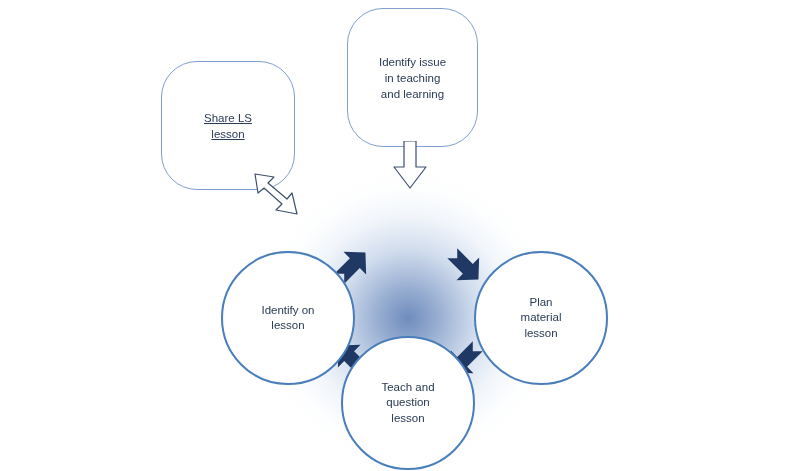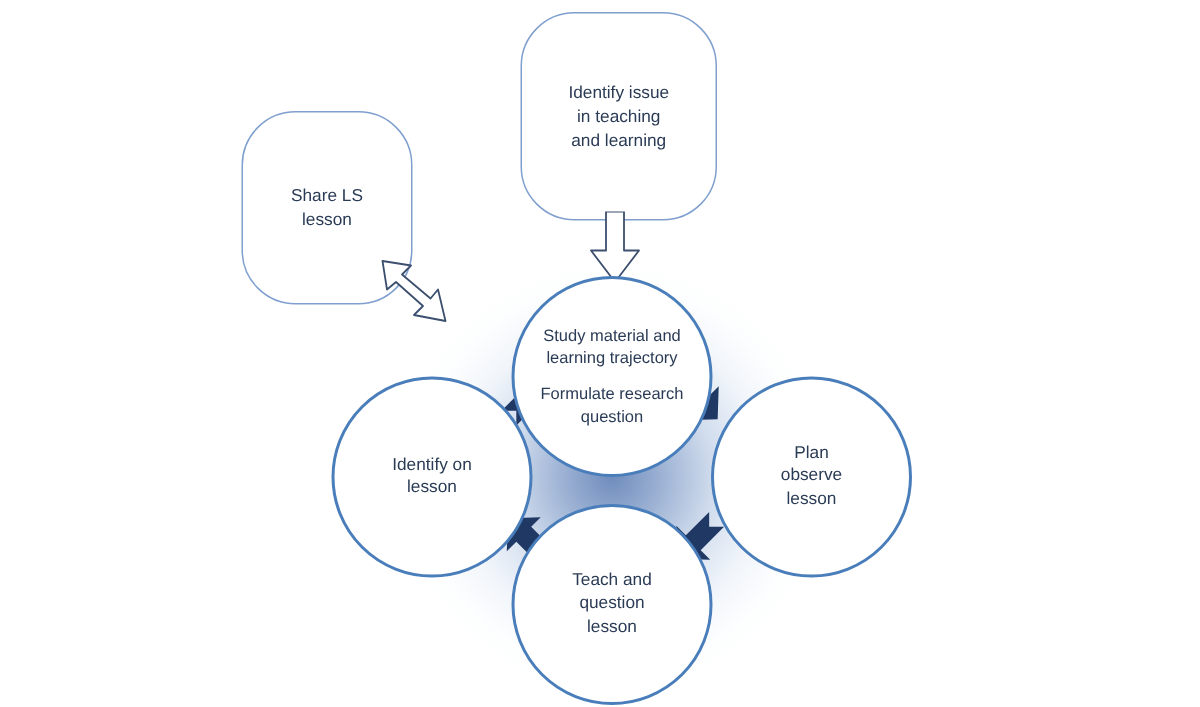--- a/index.html
+++ b/index.html
@@ -76,23 +76,24 @@
     line-height: 16px;
   }
   #box-identify {
     left: 347px;
     top: 8px;
     width: 131px;
     height: 139px;
   }
   #box-share {
     left: 161px;
-    top: 74px;
-    width: 114px;
+    top: 61px;
+    width: 134px;
     height: 129px;
+    text-decoration: underline;
   }
 
   .cycle-arrow {
     position: absolute;
     width: 44px;
     height: 44px;
     pointer-events: none;
   }
   #arrow-cycle-tl { left: 330px; top: 244px; }
   #arrow-cycle-tr { left: 443px; top: 244px; }
@@ -161,35 +162,25 @@
       <polygon points="4,15 26,15 26,6 41,22 26,38 26,29 4,29 11,22" fill="#1f3864"></polygon>
     </g>
   </svg>
 
   <svg class="cycle-arrow" id="arrow-cycle-bl" viewBox="0 0 44 44">
     <g transform="rotate(-135 22 22)">
       <polygon points="4,15 26,15 26,6 41,22 26,38 26,29 4,29 11,22" fill="#1f3864"></polygon>
     </g>
   </svg>
 
-  <div class="node-circle" id="circle-study">
-    <span class="circle-text">
-      <span>Study material and</span><br>
-      <span>learning trajectory</span>
-    </span>
-    <span class="circle-text second">
-      <span>Formulate research</span><br>
-      <span>question</span>
-    </span>
-  </div>
 
   <div class="node-circle" id="circle-plan">
     <span class="circle-text">
       <span>Plan</span><br>
-      <span>observe</span><br>
+      <span>material</span><br>
       <span>lesson</span>
     </span>
   </div>
 
   <div class="node-circle" id="circle-teach">
     <span class="circle-text">
       <span>Teach and</span><br>
       <span>question</span><br>
       <span>lesson</span>
     </span>

